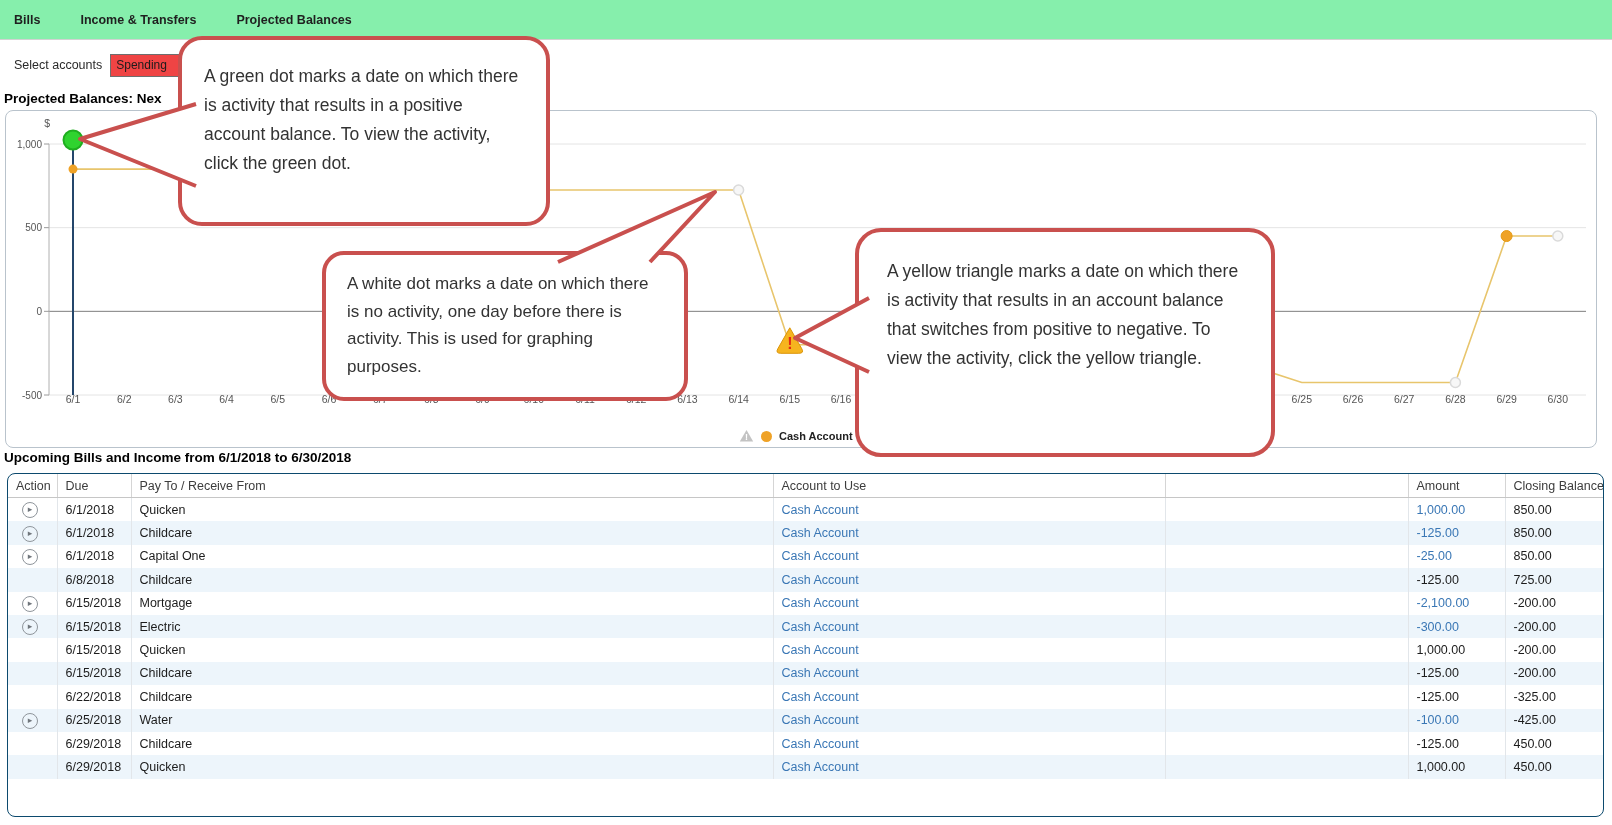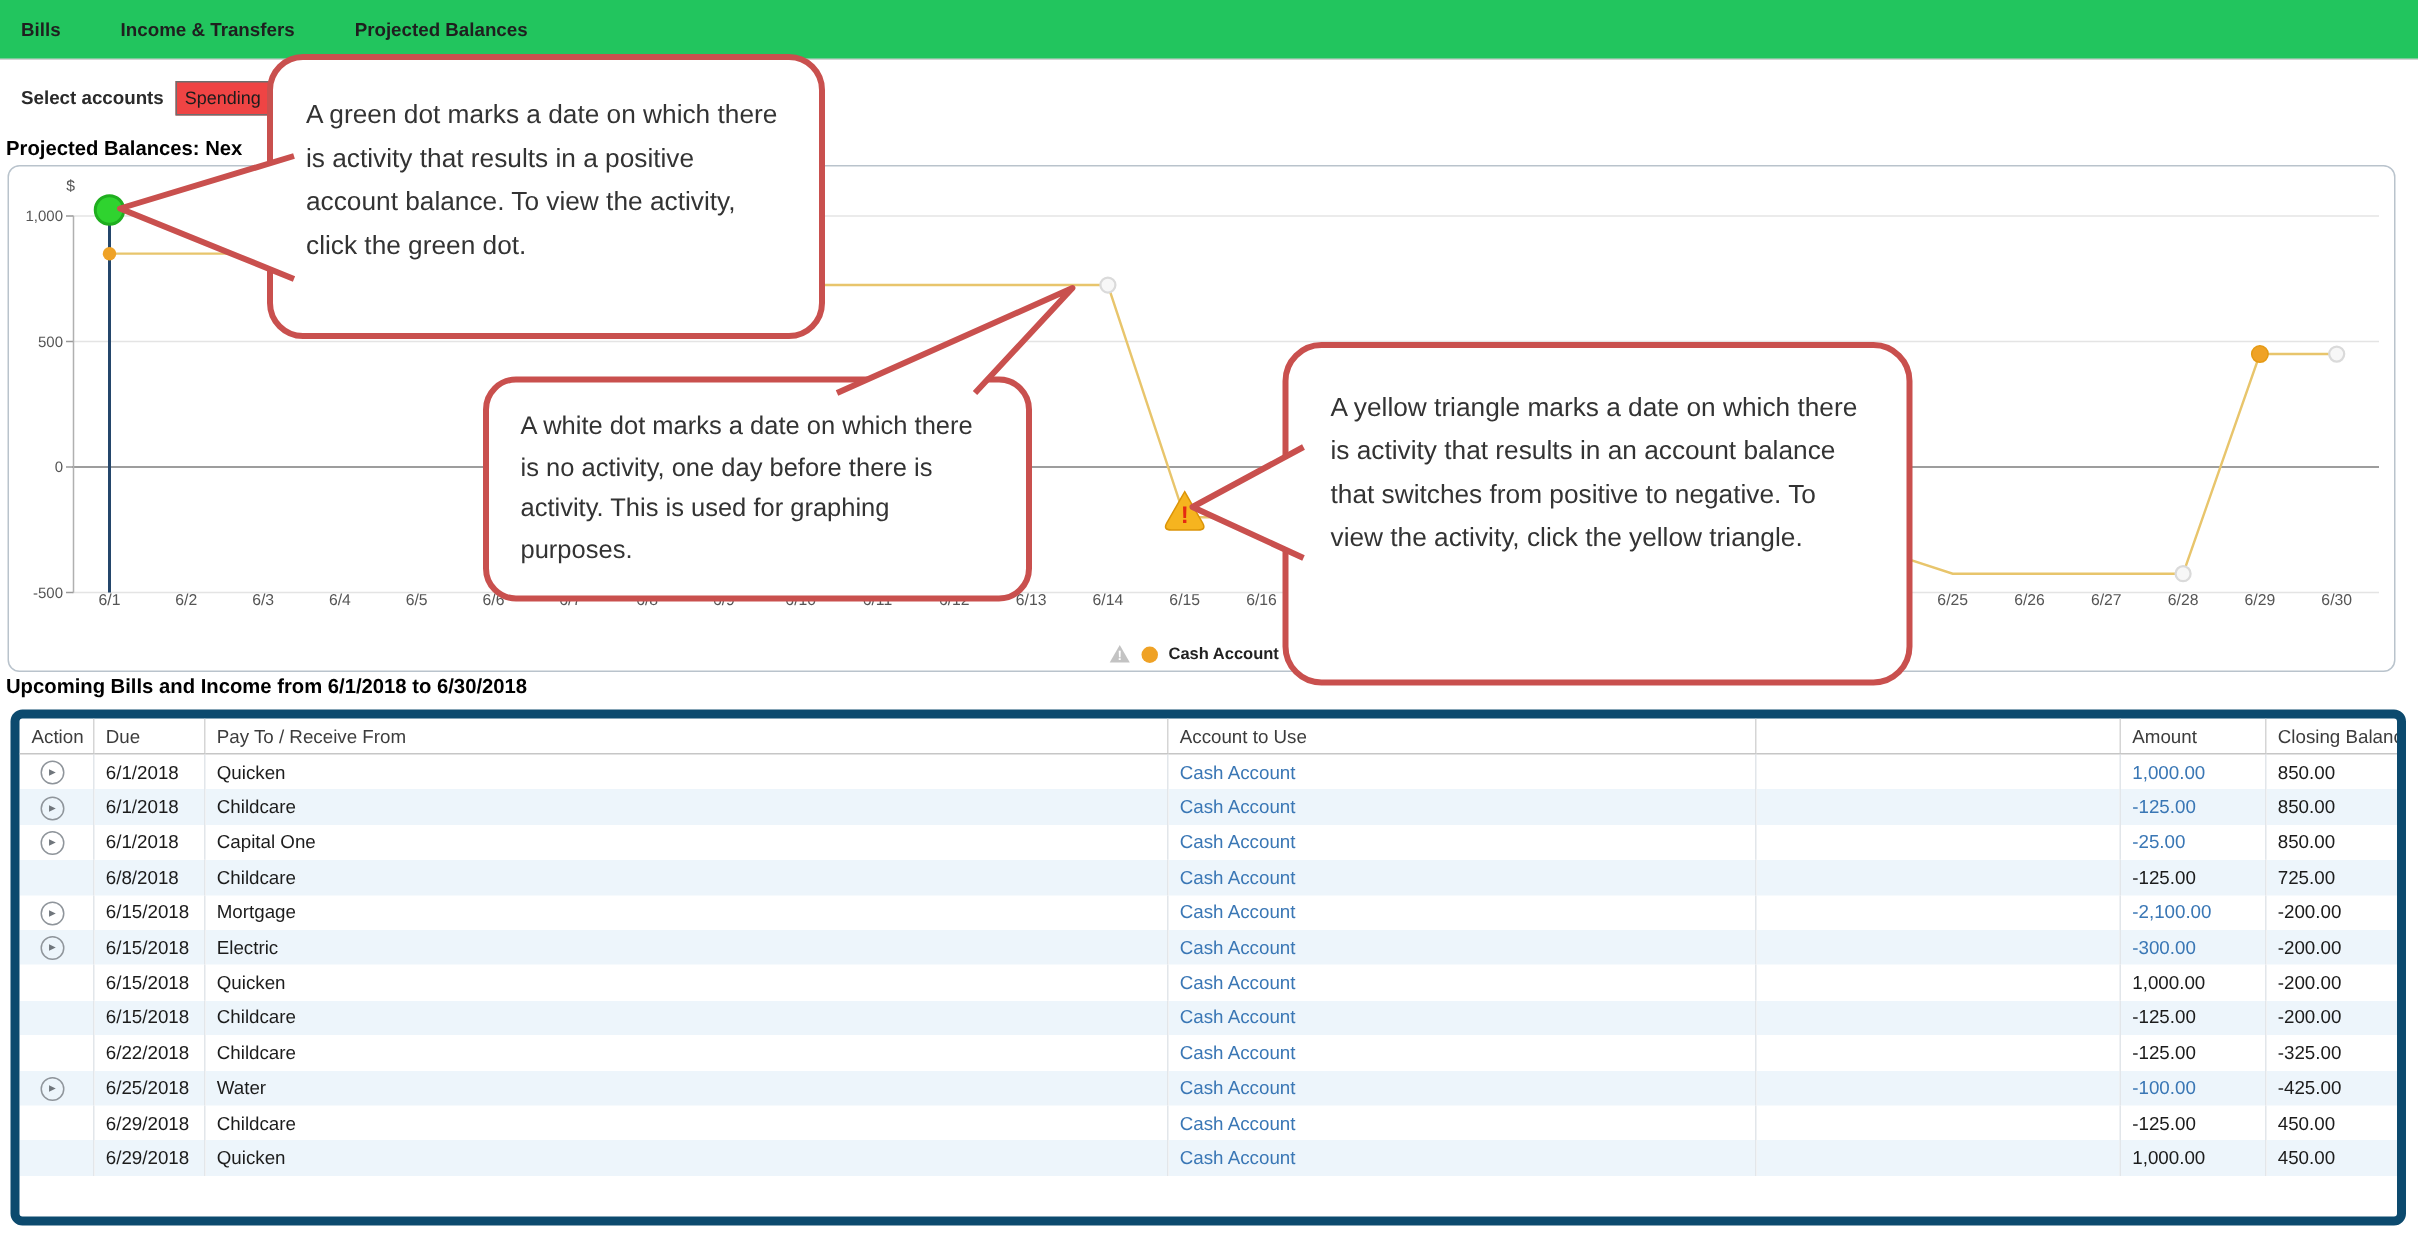--- a/index.html
+++ b/index.html
@@ -1,46 +1,46 @@
 <!DOCTYPE html>
 <html><head>
 <meta charset="utf-8">
 <style>
   html,body{margin:0;padding:0;background:#fff;}
   #app{position:relative;width:1612px;height:825px;overflow:hidden;
        font-family:"Liberation Sans","DejaVu Sans",sans-serif;color:#1c1c1c;background:#fff;}
 
   
-  .topbar{position:absolute;left:0;top:0;width:1612px;height:39px;background:#22c55e;
+  .topbar{position:absolute;left:0;top:0;width:1612px;height:39px;background:#86efac;
           border-bottom:1px solid #d2d2d2;display:flex;align-items:center;}
   .tabs{display:flex;gap:40px;padding-left:14px;}
   .tab{font-size:12.5px;font-weight:700;color:#1f1f1f;cursor:default;}
   .topbar-right{position:absolute;right:0;top:7px;display:flex;gap:6px;align-items:center;}
   .tb-btn{height:24px;line-height:22px;border:1px solid #bcc7cf;background:#fbfbfb;border-radius:2px;
           padding:0 9px;font-size:12.5px;font-weight:700;color:#2e75b6;white-space:nowrap;}
   .caret{font-size:8px;position:relative;top:-1px;}
 
   
   .filter-row{position:absolute;left:0;top:52px;height:26px;display:flex;align-items:center;}
-  .filter-label{font-size:12.5px;font-weight:700;color:#2a2a2a;padding-left:14px;padding-right:8px;}
+  .filter-label{font-size:12.5px;font-weight:400;color:#2a2a2a;padding-left:14px;padding-right:8px;}
   .combo{width:78px;height:20px;border:1px solid #6e6e6e;background:#ef4444;font-size:12px;color:#1c1c1c;
          padding:1px 4px 0 5px;line-height:19px;}
   .section-title{position:absolute;font-size:13.5px;font-weight:700;color:#000;}
   #chart-title{left:4px;top:91px;}
   #table-title{left:4px;top:450px;}
 
   
   .chart-panel{position:absolute;left:5px;top:110px;width:1592px;height:338px;background:#fff;
                border:1px solid #b9c3cc;border-radius:8px;box-sizing:border-box;}
   .legend{position:absolute;left:733px;top:318px;display:flex;align-items:center;gap:7px;}
   .legend-label{font-size:11px;color:#222;font-weight:700;}
   .legend-dot{width:11px;height:11px;border-radius:50%;background:#efa226;}
 
   
-  .table-wrap{position:absolute;left:7px;top:473px;width:1597px;height:344px;border:6px solid #0c4a6e;
+  .table-wrap{position:absolute;left:7px;top:473px;width:1597px;height:344px;border:1px solid #0c4a6e;
               border-radius:8px;box-sizing:border-box;overflow:hidden;background:#fff;}
   table{border-collapse:collapse;table-layout:fixed;width:1595px;font-size:12.5px;}
   th{font-weight:400;color:#3c3c3c;text-align:left;height:23px;padding:0 8px;
      border-bottom:1px solid #c6c6c6;border-right:1px solid #d5d5d5;white-space:nowrap;overflow:hidden;}
   td{height:23.4px;padding:0 8px;border-right:1px solid #e2e6ea;white-space:nowrap;overflow:hidden;}
   th:last-child,td:last-child{border-right:none;}
   tr.alt td{background:#edf5fb;}
   .num{text-align:left;}
   .link{color:#3a77b5;}
   .amt-blue{color:#3a77b5;}

